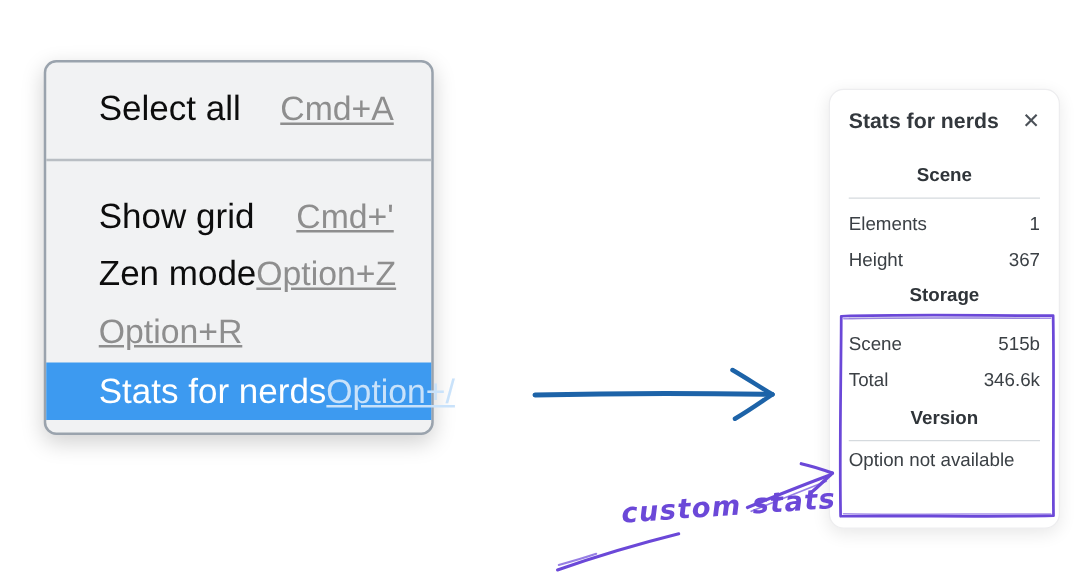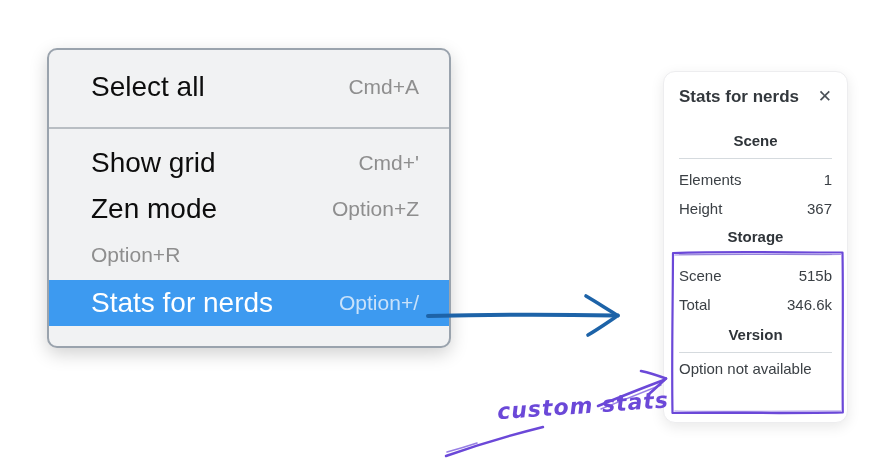--- a/index.html
+++ b/index.html
@@ -4,36 +4,36 @@
 <style>
   html,body{margin:0;padding:0;}
   body{
     width:873px;height:461px;position:relative;background:#ffffff;
     font-family:"Liberation Sans", sans-serif;overflow:hidden;
   }
   .stage{position:absolute;inset:0;}
 
   
   .menu{
-    position:absolute;left:47px;top:48px;width:404px;height:300px;
+    position:absolute;left:35px;top:48px;width:312px;height:300px;
     box-sizing:border-box;
     background:var(--menu_bg);
     border:2px solid var(--menu_border);
     border-radius:10px;
     box-shadow:0 6px 18px rgba(0,0,0,0.18);
   }
   .menu-item{
     height:46px;display:flex;align-items:center;justify-content:space-between;
     padding:0 30px 0 42px;font-size:28px;color:var(--menu_text);
     cursor:default;white-space:nowrap;
   }
-  .menu-item .shortcut{color:var(--menu_shortcut);font-size:21px;}
+  .menu-item .shortcut{color:var(--menu_shortcut);font-size:27px;text-decoration:underline;}
   .menu-item.first{margin-top:14px;}
   .menu-sep{border-top:2px solid #b9bec3;margin-top:17px;}
-  .menu-item.after-sep{margin-top:11px;}
+  .menu-item.after-sep{margin-top:21px;}
   .menu-item.highlighted{
     margin-top:2px;
     background:var(--menu_highlight);
     color:var(--menu_highlight_text);
   }
   .menu-item.highlighted .shortcut{color:var(--menu_highlight_shortcut);}
 
   
   .panel{
     position:absolute;left:663px;top:71px;width:185px;height:352px;

